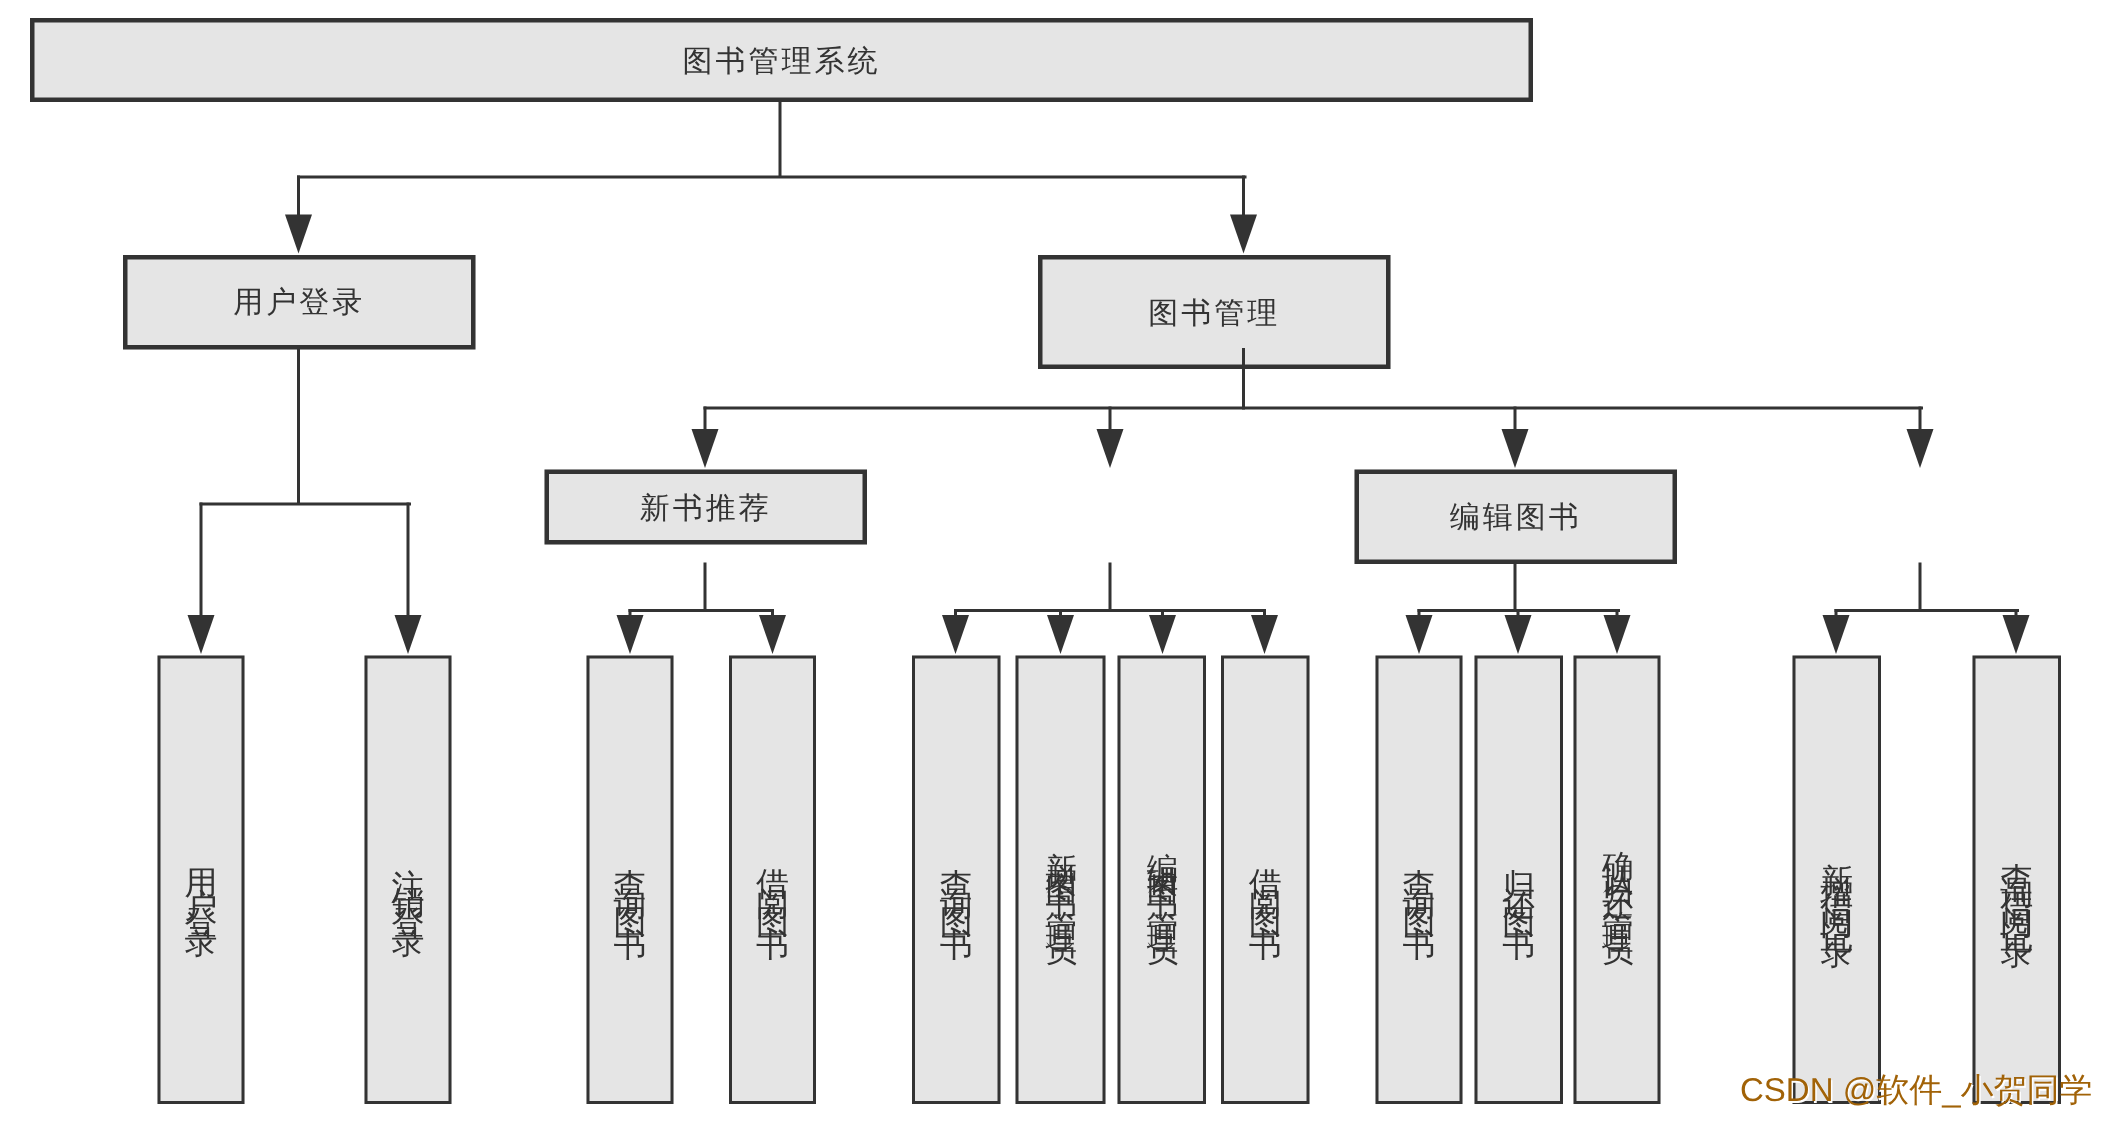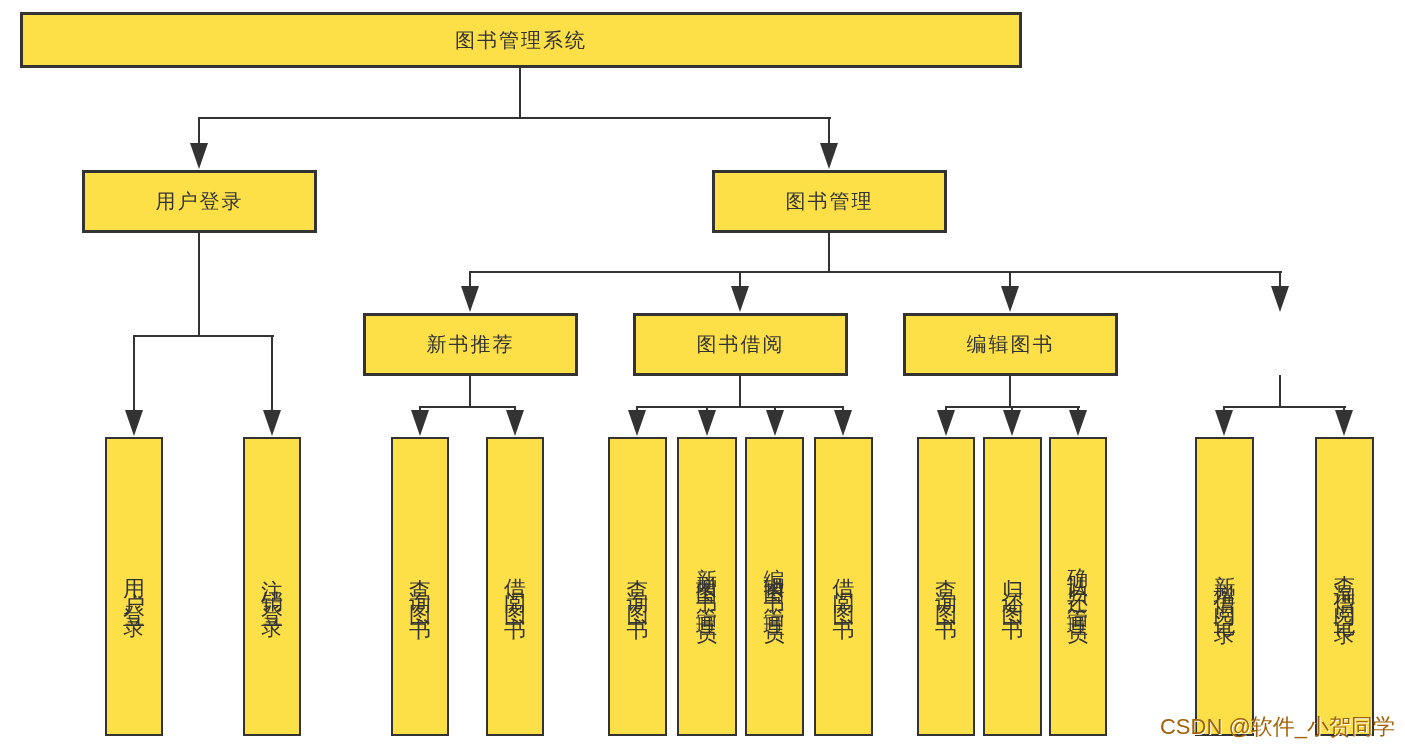--- a/index.html
+++ b/index.html
@@ -8,21 +8,21 @@
     width:1405px;height:747px;
     background:#ffffff;
     overflow:hidden;
     font-family:"Liberation Sans","DejaVu Sans",sans-serif;
     color:#333333;
   }
   .box{
     position:absolute;
     box-sizing:border-box;
     border:3px solid #333333;
-    background:#fde047;
+    background:#e5e5e5;
     display:flex;align-items:center;justify-content:center;
   }
   .lvl{font-size:20px;letter-spacing:2px;color:#333333;}
   .leaf{
     top:437px;height:299px;
     border-width:2px;
   }
   .vlabel{
     writing-mode:vertical-rl;
     text-orientation:mixed;
@@ -52,29 +52,26 @@
 
 <div class="canvas">
 
   <div class="box lvl" style="left:20px;top:12px;width:1002px;height:56px;">
     <span>图书管理系统</span>
   </div>
 
   <div class="box lvl" style="left:82px;top:170px;width:235px;height:63px;">
     <span>用户登录</span>
   </div>
-  <div class="box lvl" style="left:712px;top:170px;width:235px;height:63px;">
+  <div class="box lvl" style="left:692px;top:170px;width:235px;height:76px;">
     <span>图书管理</span>
   </div>
 
-  <div class="box lvl" style="left:363px;top:313px;width:215px;height:63px;">
+  <div class="box lvl" style="left:363px;top:313px;width:215px;height:50px;">
     <span>新书推荐</span>
-  </div>
-  <div class="box lvl" style="left:633px;top:313px;width:215px;height:63px;">
-    <span>图书借阅</span>
   </div>
   <div class="box lvl" style="left:903px;top:313px;width:215px;height:63px;">
     <span>编辑图书</span>
   </div>
 
   <div class="box leaf" style="left:105px;width:58px;">
     <span class="vlabel sp4">用户登录</span>
   </div>
   <div class="box leaf" style="left:243px;width:58px;">
     <span class="vlabel sp4">注销登录</span>

